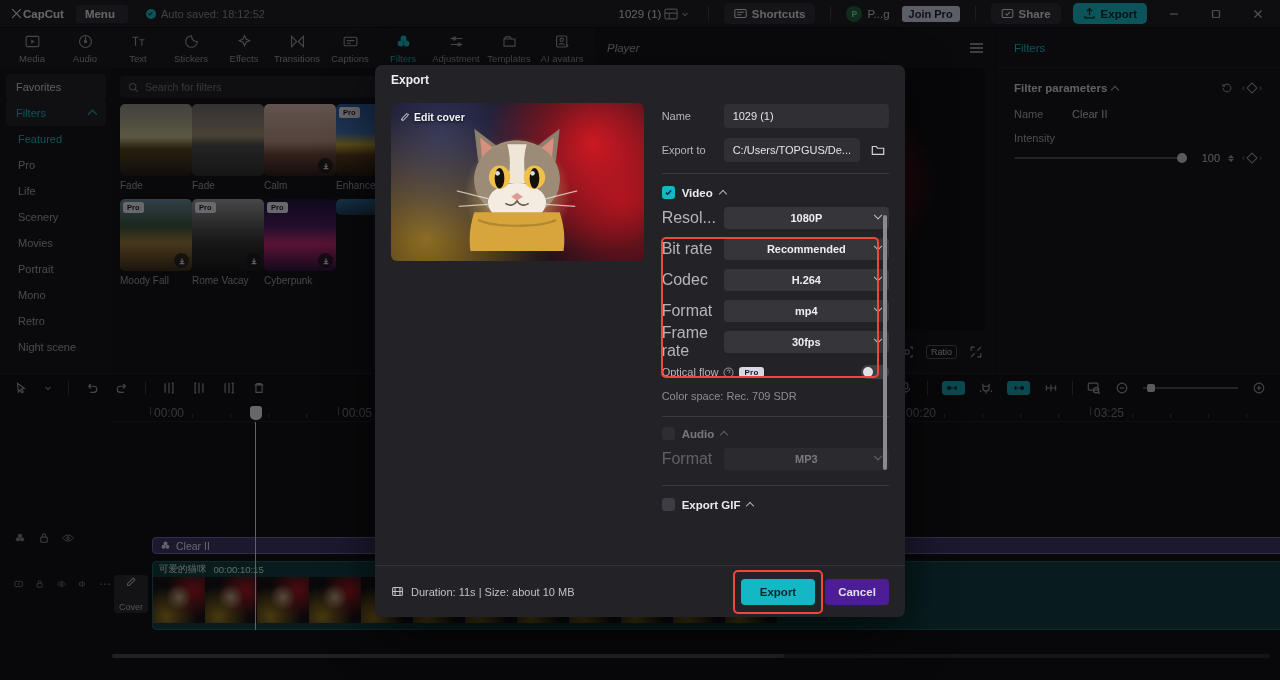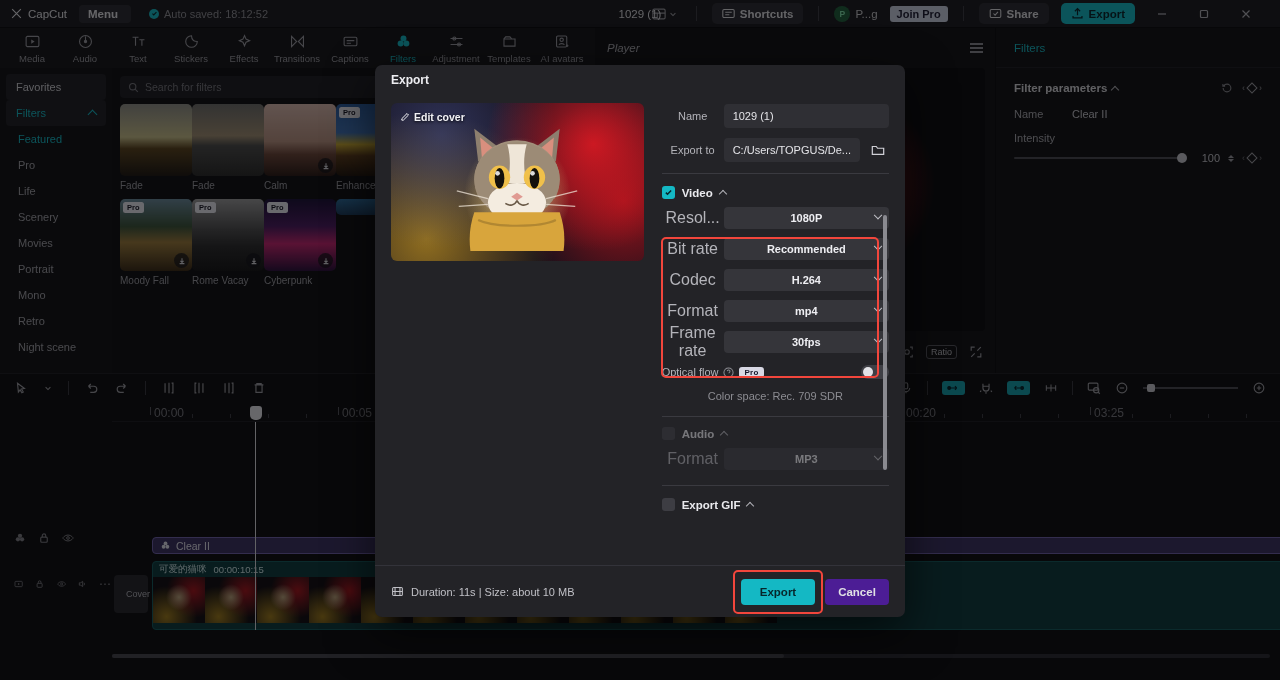--- a/index.html
+++ b/index.html
@@ -12,31 +12,31 @@
     -webkit-font-smoothing: antialiased;
   }
   .app { position: relative; width: 1280px; height: 680px; }
 
   
   .titlebar {
     position: absolute; top: 0; left: 0; width: 1280px; height: 28px;
     background: #1b1b1e; display: flex; align-items: center;
     border-bottom: 1px solid #0a0a0c;
   }
-  .brand { display: flex; align-items: center; gap: 5px; margin-left: 10px; font-size: 11.5px; color: #e2e2e6; font-weight: 400; }
+  .brand { display: flex; align-items: center; margin-left: 10px; font-size: 11.5px; color: #e2e2e6; font-weight: 700; }
   .brand svg { width: 13px; height: 13px; }
   .menu-btn {
     margin-left: 12px; padding: 3px 9px; border-radius: 4px; background: #2b2b30;
     font-size: 11.5px; color: #e0e0e4; display: flex; align-items: center; gap: 4px; font-weight: 600;
   }
   .autosave { margin-left: 18px; display: flex; align-items: center; gap: 5px; font-size: 11px; color: #8d8d93; }
   .autosave .dot { width: 10px; height: 10px; border-radius: 50%; background: #14b8c4; display: flex; align-items: center; justify-content: center; }
   .autosave .dot svg { width: 7px; height: 7px; }
   .proj-title { position: absolute; left: 0; right: 0; text-align: center; font-size: 11.5px; color: #d8d8dc; pointer-events: none; }
-  .tb-right { margin-left: auto; display: flex; align-items: center; gap: 12px; padding-right: 19px; }
+  .tb-right { margin-left: auto; display: flex; align-items: center; gap: 12px; padding-right: 7px; }
   .layout-btn { display: flex; align-items: center; gap: 3px; padding: 3px 4px; color: #9a9aa0; }
   .layout-btn svg { width: 14px; height: 14px; }
   .divider-v { width: 1px; height: 15px; background: #3a3a40; margin: 0 3px; }
   .pill {
     display: flex; align-items: center; gap: 5px; padding: 4px 10px; border-radius: 5px;
     background: #2b2b30; font-size: 11.5px; color: #dcdce0; font-weight: 600;
   }
   .pill svg { width: 13px; height: 13px; }
   .avatar-wrap { display: flex; align-items: center; gap: 5px; font-size: 11.5px; color: #c4c4c8; }
   .avatar { width: 16px; height: 16px; border-radius: 50%; background: #1f5f3a; color: #7fe0a8; font-size: 8.5px; display: flex; align-items: center; justify-content: center; font-weight: 700; }
@@ -146,35 +146,35 @@
   .clip-video { position: absolute; border-radius: 4px; overflow: hidden; background: #0d3a3c; border: 1px solid #14595c; }
   .clip-video .meta { height: 15px; display: flex; align-items: center; gap: 7px; padding: 0 6px; font-size: 9.5px; color: #cfe7e8; }
   .filmstrip { position: absolute; left: 0; right: 0; top: 15px; height: 46px; display: flex; overflow: hidden; }
   .frame { width: 52px; height: 46px; flex: none;
     background:
       radial-gradient(ellipse 40% 46% at 50% 44%, #b9a27a 0%, rgba(120,95,60,0) 62%),
       radial-gradient(circle at 78% 30%, rgba(190,22,30,.85) 0%, rgba(110,12,18,0) 52%),
       radial-gradient(circle at 26% 86%, rgba(205,160,30,.75) 0%, rgba(120,90,12,0) 55%),
       #120d10;
   }
-  .covbtn { position: absolute; width: 34px; height: 38px; background: #25252a; border-radius: 4px; display: flex; flex-direction: row; align-items: center; justify-content: center; gap: 14px; color: #b0b0b6; }
+  .covbtn { position: absolute; width: 34px; height: 38px; background: #25252a; border-radius: 4px; display: flex; flex-direction: column; align-items: center; justify-content: center; gap: 14px; color: #b0b0b6; }
   .covbtn svg { width: 12px; height: 12px; }
   .covbtn span { font-size: 9px; }
   .tl-scroll { position: absolute; left: 112px; right: 10px; bottom: 4px; height: 4px; background: #2a2a30; border-radius: 2px; }
   .tl-scroll i { display: block; width: 58%; height: 100%; background: #45454c; border-radius: 2px; }
 
   
   .scrim { position: absolute; inset: 0; background: rgba(6,6,8,.56); }
   .dialog {
     position: absolute; left: 375px; top: 65px; width: 530px; height: 552px;
     background: #232327; border-radius: 7px; box-shadow: 0 16px 48px rgba(0,0,0,.62);
     display: flex; flex-direction: column; overflow: hidden;
   }
   .dlg-head { height: 30px; display: flex; align-items: center; padding: 0 16px; font-size: 12px; font-weight: 700; color: #ededf1; }
-  .dlg-body { flex: 1; display: flex; padding: 0 16px; gap: 18px; position: relative; overflow: hidden; text-align: center; }
+  .dlg-body { flex: 1; display: flex; padding: 0 16px; gap: 18px; position: relative; overflow: hidden; }
   .cover {
     width: 262px; height: 158px; border-radius: 6px; margin-top: 8px; position: relative; overflow: hidden;
     background:
       radial-gradient(ellipse 30% 52% at 50% 58%, #f2cf84 0%, rgba(200,160,90,0) 70%),
       radial-gradient(circle at 80% 26%, rgba(215,25,35,.92) 0%, rgba(120,12,18,0) 46%),
       radial-gradient(circle at 92% 62%, rgba(200,20,28,.75) 0%, rgba(110,10,16,0) 42%),
       radial-gradient(circle at 20% 20%, rgba(70,80,140,.55) 0%, rgba(25,30,60,0) 48%),
       radial-gradient(circle at 14% 86%, rgba(210,160,35,.65) 0%, rgba(120,90,14,0) 50%),
       #14101a;
   }

